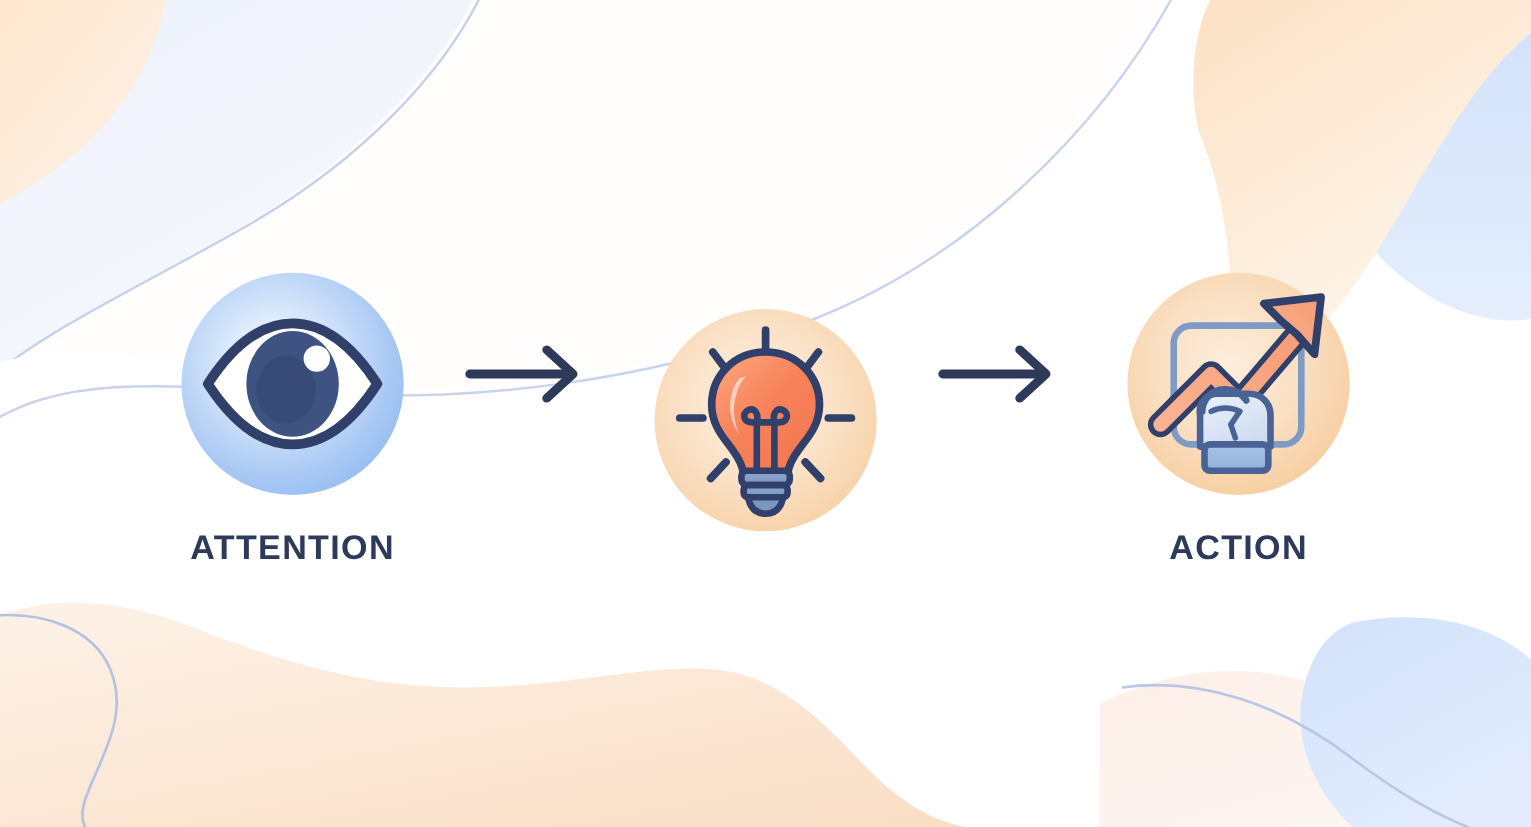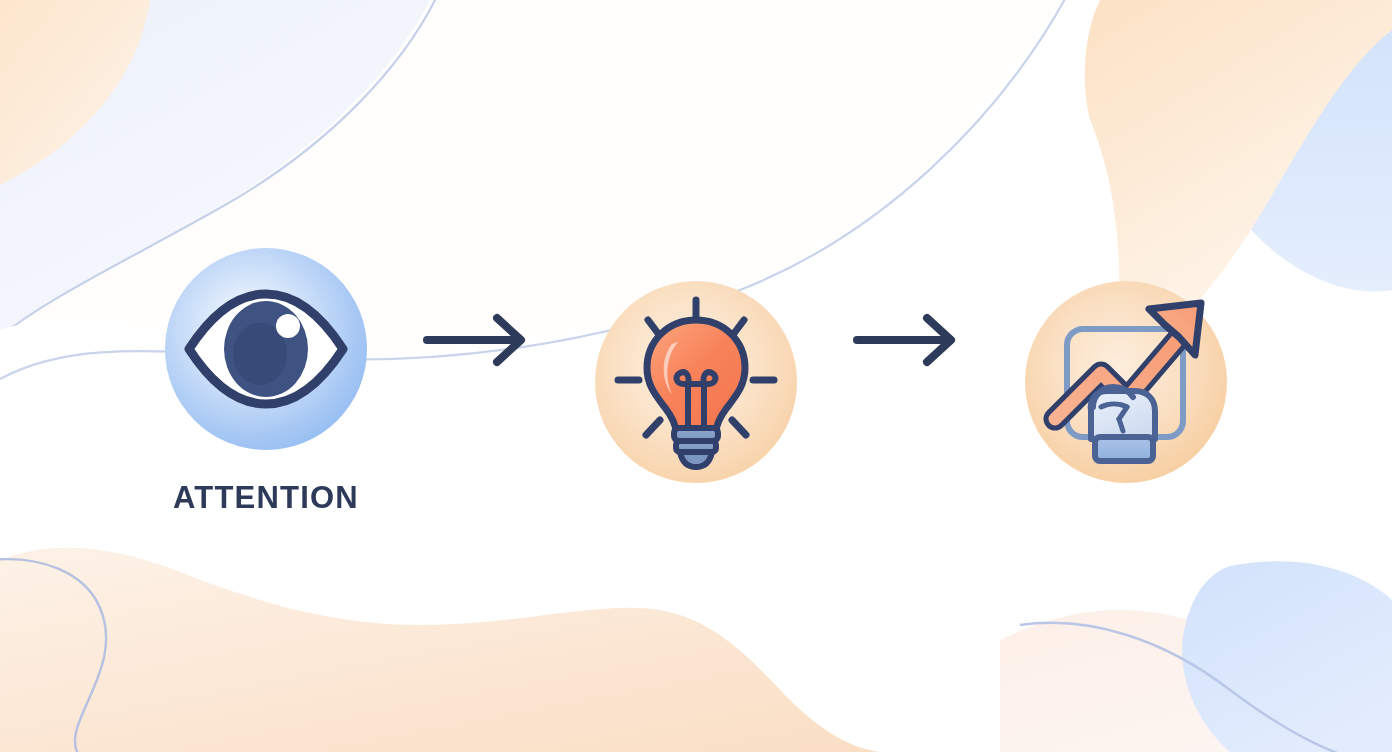--- a/index.html
+++ b/index.html
@@ -252,16 +252,17 @@
 
           <g fill="none" stroke="#4a6294" stroke-width="5" stroke-linecap="round">
             <path d="M70,120 C78,116 88,116 96,120"></path>
             <path d="M96,120 L88,132"></path>
             <path d="M88,132 L92,144"></path>
           </g>
 
           <rect x="64" y="150" width="58" height="24" rx="5" fill="url(#cuffGrad)" stroke="#4a6294" stroke-width="6"></rect>
         </svg>
       </div>
+      <div class="caption">ACTION</div>
     </div>
 
   </div>
 </div>
 
 </body></html>

